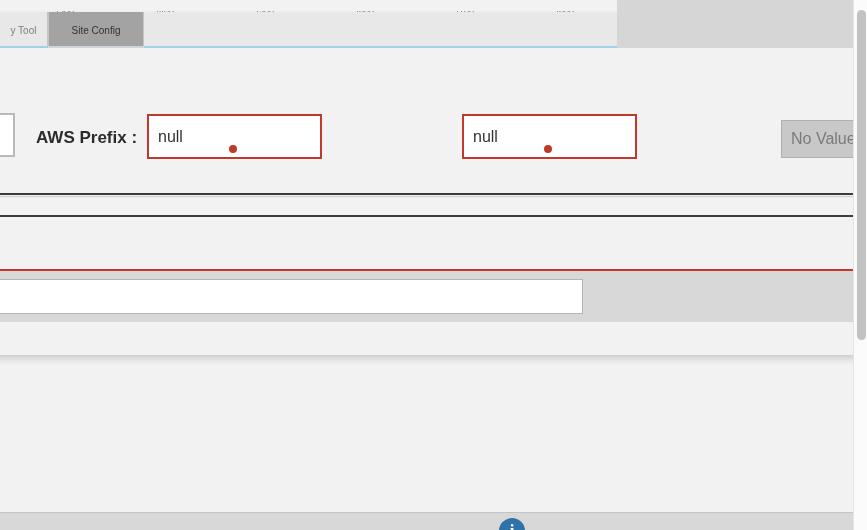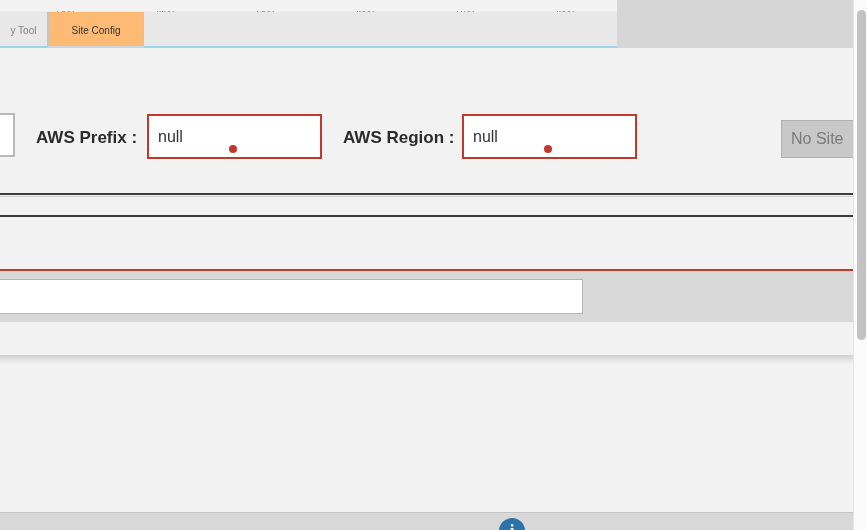--- a/index.html
+++ b/index.html
@@ -83,21 +83,21 @@
     font-size: 10px;
     white-space: nowrap;
     cursor: default;
   }
   .tab.inactive {
     background: #e8e8e8;
     color: #7f7f7f;
     border-right: 1px solid #c4c4c4;
   }
   .tab.active {
-    background: #fdba74;
+    background: #a3a3a3;
     color: #333333;
     border-left: 1px solid #c4c4c4;
     border-right: 1px solid #c4c4c4;
   }
   .tab-underline {
     position: absolute;
     left: 0; top: 46px;
     width: 617px; height: 2px;
     background: #9ed3ea;
   }
@@ -297,28 +297,27 @@
   <div class="textbox plain" style="left:-18px; top:113px; width:33px; height:44px;">
     <span></span>
   </div>
 
   <div class="field-label" style="left:36px; top:129px;">AWS Prefix :</div>
   <div class="textbox invalid" style="left:147px; top:114px; width:175px; height:45px;">
     <span>null</span>
   </div>
   <div class="error-dot" style="left:229px; top:145px;"></div>
 
-  <div class="field-label" style="left:343px; top:129px;">AWS Region :</div>
   <div class="textbox invalid" style="left:462px; top:114px; width:175px; height:45px;">
     <span>null</span>
   </div>
   <div class="error-dot" style="left:544px; top:145px;"></div>
 
   <div class="textbox disabled" style="left:781px; top:120px; width:95px; height:38px;">
-    <span>No Site</span>
+    <span>No Value</span>
   </div>
 
   <div class="rule-dark" style="top:193px;"></div>
   <div class="rule-thin" style="top:196px;"></div>
   <div class="pane-body" style="top:197px; height:18px;"></div>
   <div class="rule-dark" style="top:215px;"></div>
 
   <div class="pane-body" style="top:217px; height:52px;"></div>
   <div class="rule-red" style="top:269px;"></div>
 

